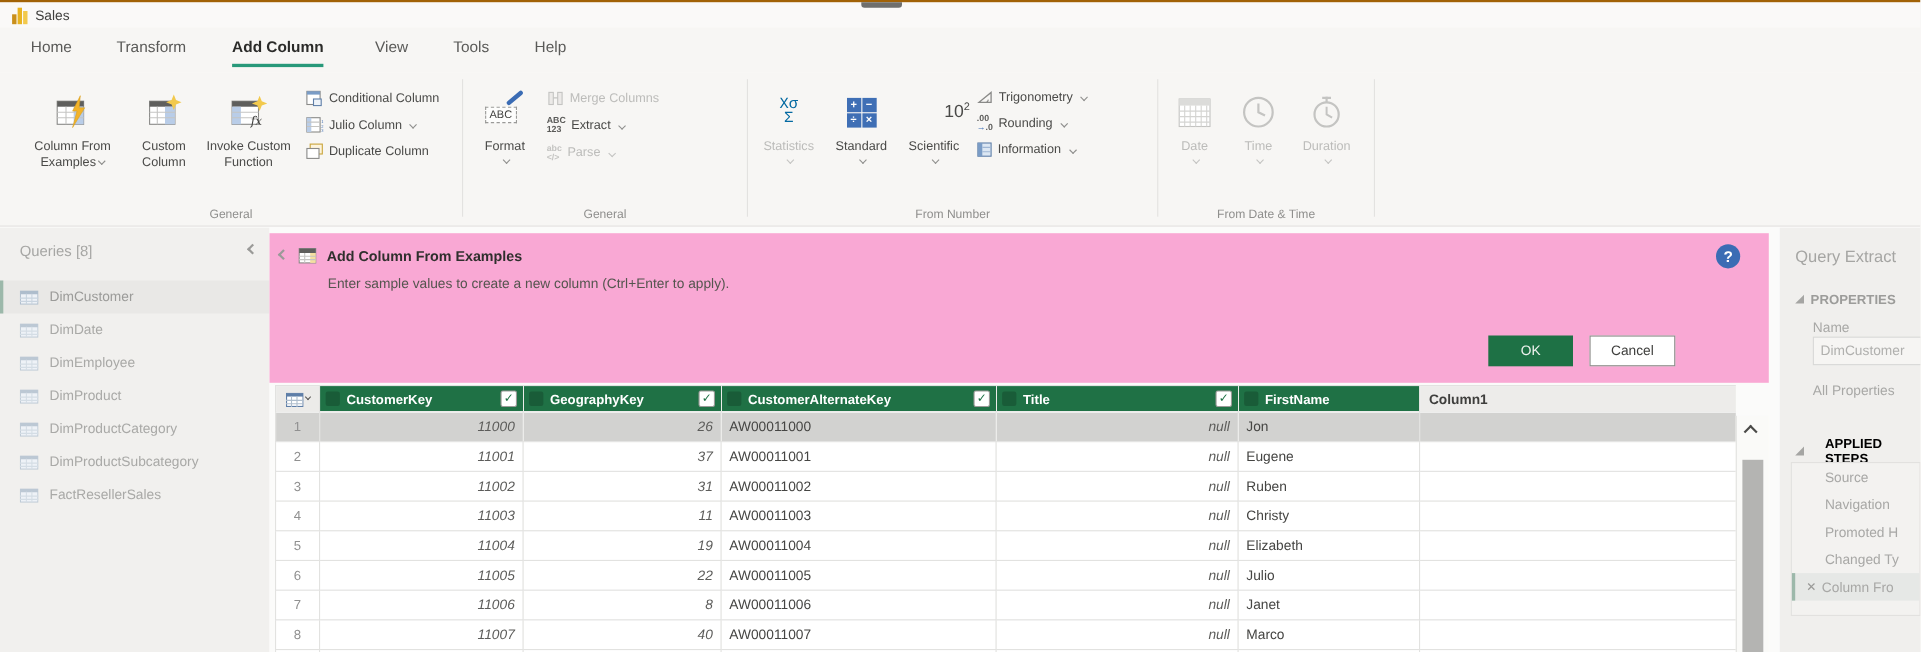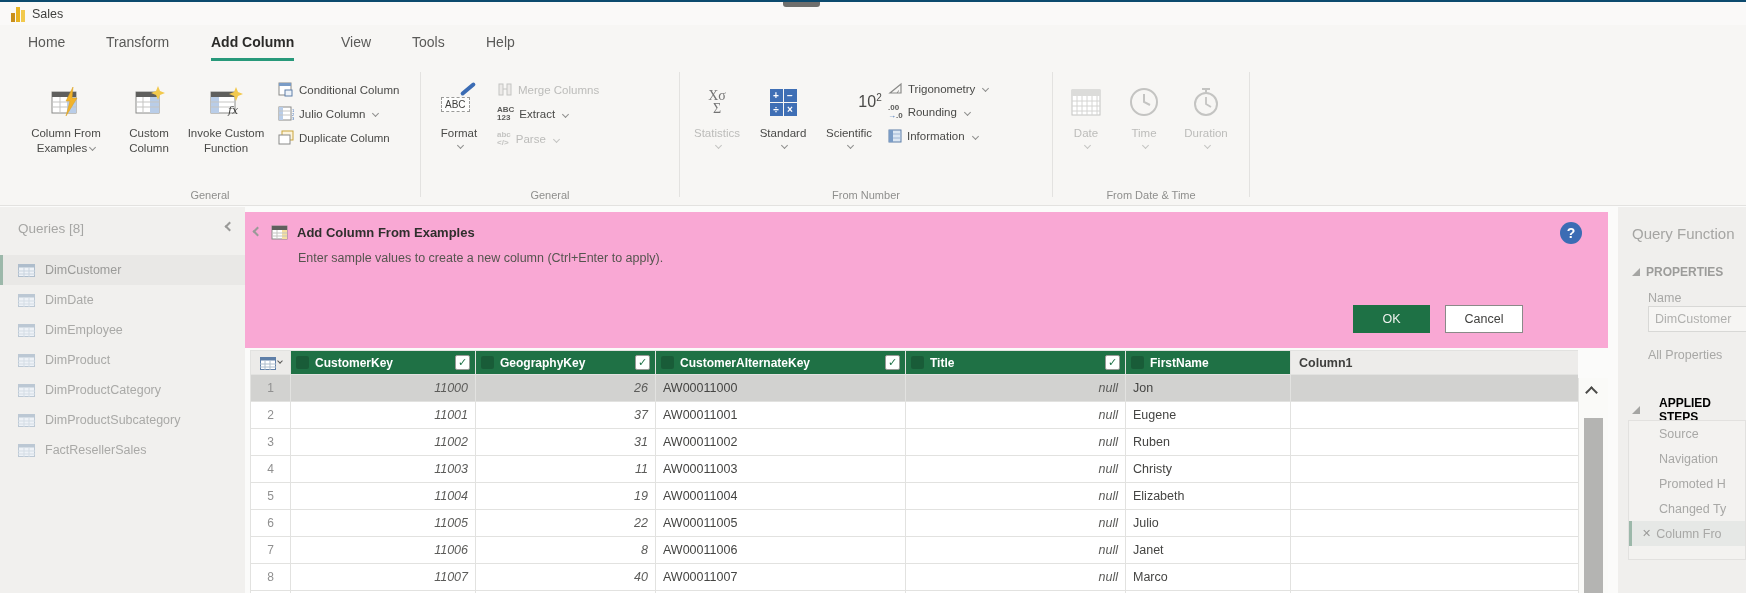--- a/index.html
+++ b/index.html
@@ -1,21 +1,21 @@
 <!DOCTYPE html>
 <html><head>
 <meta charset="utf-8">
 <style>
   * { margin:0; padding:0; box-sizing:border-box; }
   html,body { width:1746px; height:593px; overflow:hidden; }
   body { font-family:"Liberation Sans","DejaVu Sans",sans-serif; background:#f2f1ef; position:relative; }
   .app { position:absolute; inset:0; width:1746px; height:593px; overflow:hidden; background:#fbfbfa; }
 
   
-  .titlebar { position:absolute; left:0; top:0; width:1746px; height:25px; background:#faf9f8; border-top:2px solid #0c4a6e; }
+  .titlebar { position:absolute; left:0; top:0; width:1746px; height:25px; background:#faf9f8; border-top:2px solid #a16207; }
   .pbi-logo { position:absolute; left:11px; top:5px; width:14px; height:15px; }
   .pbi-logo .bar { position:absolute; bottom:0; background:#e8b321; }
   .pbi-logo .b1 { left:0; width:4px; height:9px; background:#c98f1b; }
   .pbi-logo .b2 { left:5px; width:4px; height:15px; }
   .pbi-logo .b3 { left:10px; width:4px; height:12px; background:#f2c94c; }
   .title-text { position:absolute; left:32px; top:5px; font-size:12.5px; color:#3f3f3d; }
   .top-notch { position:absolute; left:783px; top:0; width:37px; height:5px; background:#6f6f6d; border-radius:0 0 3px 3px; }
 
   
   .tabbar { position:absolute; left:0; top:25px; width:1746px; height:41px; background:#f7f6f4; }
@@ -39,21 +39,21 @@
   .chev-left { display:inline-block; width:7px; height:7px; border-left:2px solid #9a9a98; border-bottom:2px solid #9a9a98; transform:rotate(45deg); }
   .chev-up-big { display:inline-block; width:9px; height:9px; border-left:2.5px solid #4a4a48; border-top:2.5px solid #4a4a48; transform:rotate(45deg); }
   .caret-below { margin-top:2px; }
 
   
   .fmt-icon { position:relative; width:40px; height:30px; }
   .fmt-box { position:absolute; left:2px; top:10px; border:1px dashed #9a9a98; font-size:10px; color:#3f3f3d; padding:1px 3px; background:#fdfdfc; }
   .pencil { position:absolute; right:2px; top:0px; width:18px; height:4px; background:#3b6cb4; transform:rotate(-40deg); border-radius:2px; }
   .two-line-icon { font-size:8px; font-weight:bold; color:#5a5a58; line-height:8px; text-align:left; }
   .two-line-icon.disabled { color:#c4c4c2; }
-  .stat-icon { font-size:14px; color:#737373; line-height:13px; text-align:center; font-family:Liberation Serif, serif; }
+  .stat-icon { font-size:14px; color:#0369a1; line-height:13px; text-align:center; font-family:Liberation Mono, monospace; }
   .std-icon { display:grid; grid-template-columns:13px 13px; grid-template-rows:13px 13px; gap:1px; }
   .std-icon div { background:#3f6fb5; color:#fff; font-size:10px; font-weight:bold; display:flex; align-items:center; justify-content:center; }
   .sci-icon { font-size:16px; color:#4a4a48;margin-left:42px; }
   .sci-icon sup { font-size:10px; }
   .round-icon { font-size:8px; font-weight:bold; color:#5a5a58; line-height:8px; }
   .round-icon .arr { color:#3b6cb4; }
 
   
   .sidebar { position:absolute; left:0; top:207px; width:245px; height:386px; background:#f1f0ee; }
   .sidebar-header { position:absolute; left:18px; top:14px; font-size:13.5px; color:#a6a6a4; }
@@ -625,21 +625,21 @@
     </tbody>
       </table>
   </div>
 
   <div class="vscroll">
     <span class="arrow chev-up-big"></span>
     <span class="thumb"></span>
   </div>
 
   <div class="settings">
-    <span class="qs-title">Query Function</span>
+    <span class="qs-title">Query Extract</span>
 
     <span class="qs-section" style="left:14px;top:58px">
       <span class="tri"></span>
       <span>PROPERTIES</span>
     </span>
   </div>
   <span class="qs-name-label" style="position:absolute;left:1648px;top:291px;font-size:12.5px;color:#a8a8a6;">Name</span>
   <input class="qs-name-input" style="position: absolute; left: 1648px; top: 306px;" value="DimCustomer">
   <span style="position:absolute;left:1648px;top:348px;font-size:12.5px;color:#a8a8a6;">All Properties</span>
 

